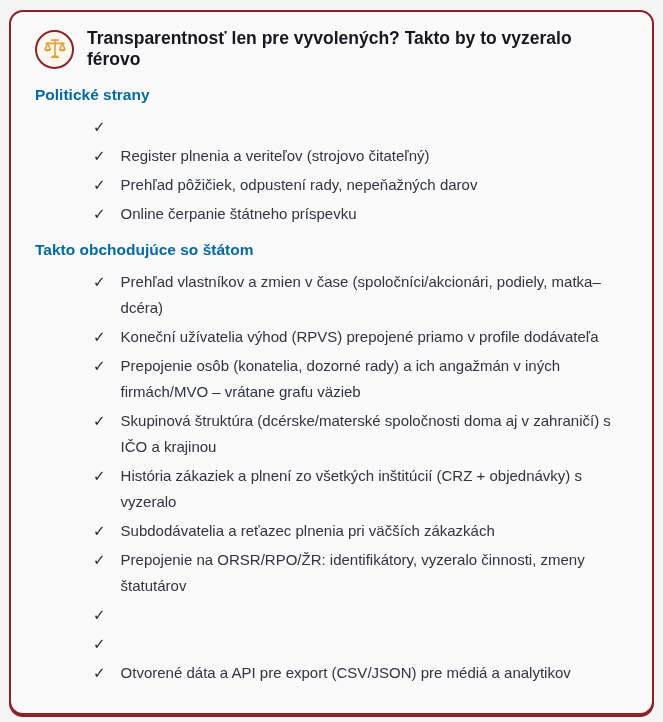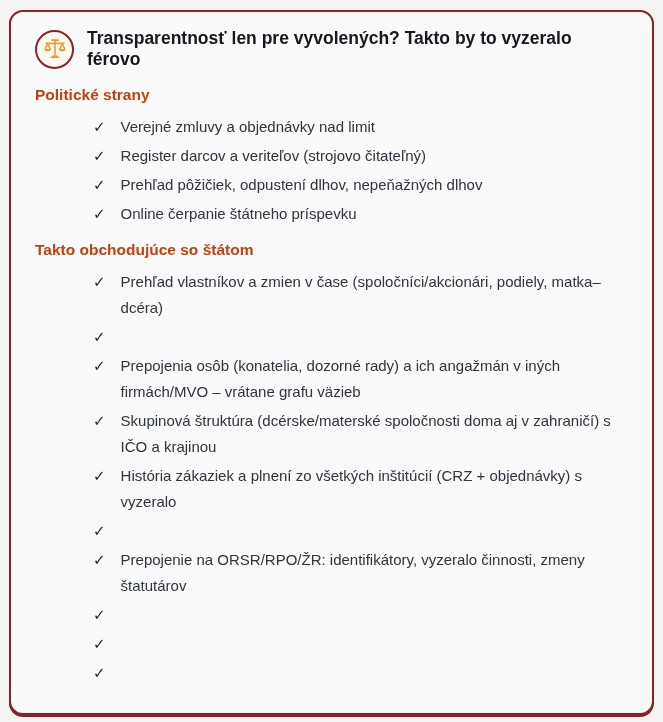--- a/index.html
+++ b/index.html
@@ -46,21 +46,21 @@
   .card-title {
     margin: 0;
     font-size: 17.5px;
     font-weight: 700;
     color: #15181f;
     letter-spacing: 0;
   }
   .section-heading {
     font-size: 15.5px;
     font-weight: 700;
-    color: #c2410c;
+    color: #0369a1;
     margin: 14px 0 10px 0;
   }
   ul.check-list {
     list-style: none;
     margin: 0 0 4px 0;
     padding: 0 0 0 58px;
   }
   ul.check-list li {
     display: flex;
     align-items: flex-start;
@@ -101,67 +101,69 @@
       </svg>
     </span>
     <h1 class="card-title">Transparentnosť len pre vyvolených? Takto by to vyzeralo férovo</h1>
   </div>
 
   <div id="sections-root">
       <div class="section-heading">Politické strany</div>
       <ul class="check-list">
         <li>
           <span class="check-glyph">✓</span>
-          <span class="item-text">Verejné zmluvy a objednávky nad limit</span>
         </li>
         <li>
           <span class="check-glyph">✓</span>
-          <span class="item-text">Register darcov a veriteľov (strojovo čitateľný)</span>
+          <span class="item-text">Register plnenia a veriteľov (strojovo čitateľný)</span>
         </li>
         <li>
           <span class="check-glyph">✓</span>
-          <span class="item-text">Prehľad pôžičiek, odpustení dlhov, nepeňažných dlhov</span>
+          <span class="item-text">Prehľad pôžičiek, odpustení rady, nepeňažných darov</span>
         </li>
         <li>
           <span class="check-glyph">✓</span>
           <span class="item-text">Online čerpanie štátneho príspevku</span>
         </li>
       </ul>
       <div class="section-heading">Takto obchodujúce so štátom</div>
       <ul class="check-list">
         <li>
           <span class="check-glyph">✓</span>
           <span class="item-text">Prehľad vlastníkov a zmien v čase (spoločníci/akcionári, podiely, matka–dcéra)</span>
         </li>
         <li>
           <span class="check-glyph">✓</span>
+          <span class="item-text">Koneční užívatelia výhod (RPVS) prepojené priamo v profile dodávateľa</span>
         </li>
         <li>
           <span class="check-glyph">✓</span>
-          <span class="item-text">Prepojenia osôb (konatelia, dozorné rady) a ich angažmán v iných firmách/MVO – vrátane grafu väzieb</span>
+          <span class="item-text">Prepojenie osôb (konatelia, dozorné rady) a ich angažmán v iných firmách/MVO – vrátane grafu väzieb</span>
         </li>
         <li>
           <span class="check-glyph">✓</span>
           <span class="item-text">Skupinová štruktúra (dcérske/materské spoločnosti doma aj v zahraničí) s IČO a krajinou</span>
         </li>
         <li>
           <span class="check-glyph">✓</span>
           <span class="item-text">História zákaziek a plnení zo všetkých inštitúcií (CRZ + objednávky) s vyzeralo</span>
         </li>
         <li>
           <span class="check-glyph">✓</span>
+          <span class="item-text">Subdodávatelia a reťazec plnenia pri väčších zákazkách</span>
         </li>
         <li>
           <span class="check-glyph">✓</span>
           <span class="item-text">Prepojenie na ORSR/RPO/ŽR: identifikátory, vyzeralo činnosti, zmeny štatutárov</span>
         </li>
         <li>
           <span class="check-glyph">✓</span>
         </li>
         <li>
           <span class="check-glyph">✓</span>
         </li>
         <li>
           <span class="check-glyph">✓</span>
+          <span class="item-text">Otvorené dáta a API pre export (CSV/JSON) pre médiá a analytikov</span>
         </li>
       </ul>
     </div>
 </div>
 
 </body></html>

